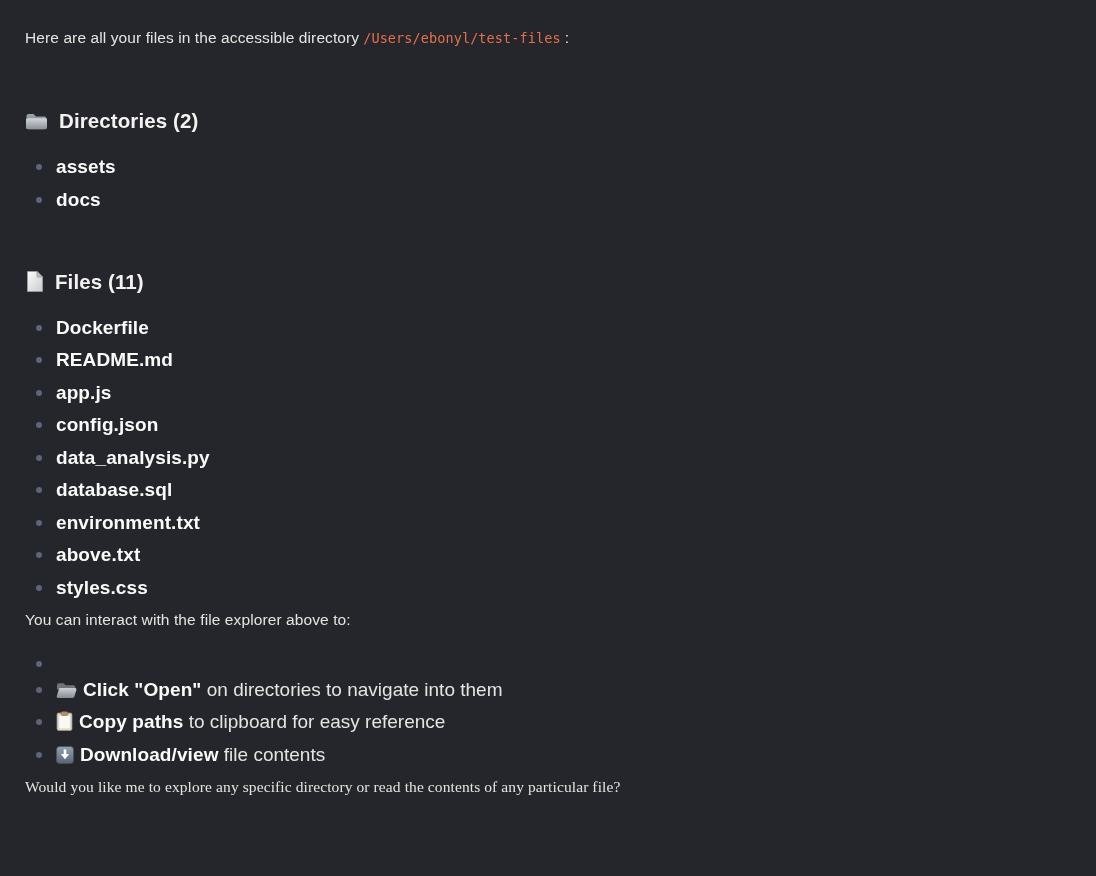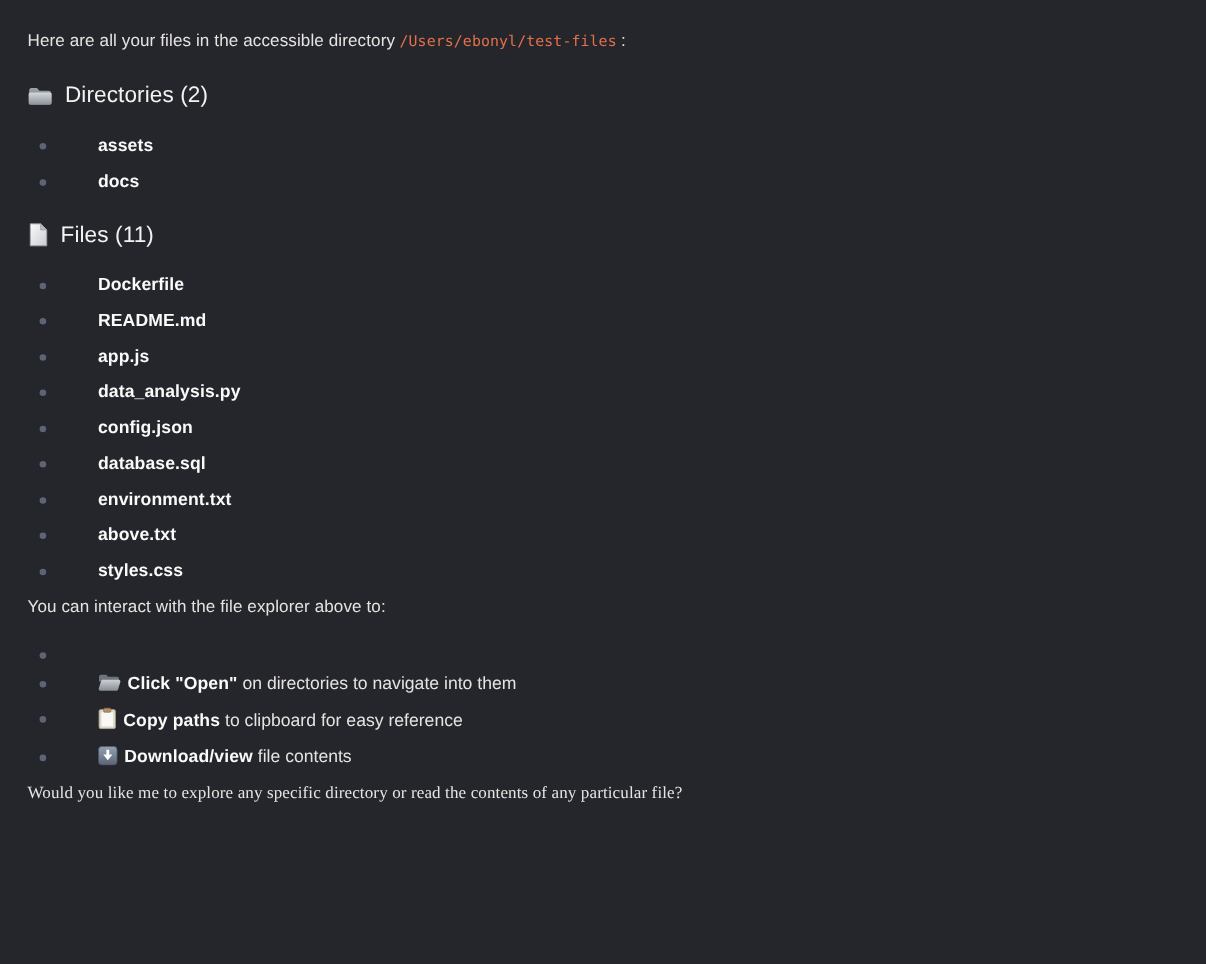--- a/index.html
+++ b/index.html
@@ -25,23 +25,23 @@
   code.inline-code {
     font-family: "DejaVu Sans Mono", monospace;
     font-size: 13.5px;
     color: #e2704a;
     margin: 0 4px;
   }
   h3.section-heading {
     display: flex;
     align-items: center;
     gap: 11px;
-    margin: 25px 0 0 0;
+    margin: 59px 0 0 0;
     font-size: 20.5px;
-    font-weight: 400;
+    font-weight: 700;
     line-height: 26px;
     color: #f3f2f0;
     letter-spacing: 0.1px;
   }
   ul.list {
     list-style: none;
     margin: 22px 0 0 0;
     padding: 0;
   }
   ul.list li {
@@ -52,21 +52,21 @@
     line-height: 21px;
   }
   .dot {
     flex: none;
     width: 6px;
     height: 6px;
     border-radius: 50%;
     background: #5d6475;
     margin: 8px 14px 0 11px;
   }
-  .li-text { color: #e6e4e1; font-size: 16px; margin-left: 33px; }
+  .li-text { color: #e6e4e1; font-size: 19px; }
   .li-text strong, strong.item-name { color: #fafaf9; font-weight: 700; letter-spacing: 0.1px; }
   .emo {
     display: inline-block;
     vertical-align: -3px;
     margin-right: 6px;
     line-height: 0;
   }
   .gap-para { margin-top: 26px; }
   .closing-para { margin-top: 25px; font-family: Liberation Serif, serif; }
   .interact-list { margin-top: 23px !important; }
@@ -133,25 +133,25 @@
       <li>
         <span class="dot"></span>
         <span class="li-text"><strong class="item-name">README.md</strong></span>
       </li>
       <li>
         <span class="dot"></span>
         <span class="li-text"><strong class="item-name">app.js</strong></span>
       </li>
       <li>
         <span class="dot"></span>
+        <span class="li-text"><strong class="item-name">config.json</strong></span>
+      </li>
+      <li>
+        <span class="dot"></span>
         <span class="li-text"><strong class="item-name">data_analysis.py</strong></span>
-      </li>
-      <li>
-        <span class="dot"></span>
-        <span class="li-text"><strong class="item-name">config.json</strong></span>
       </li>
       <li>
         <span class="dot"></span>
         <span class="li-text"><strong class="item-name">database.sql</strong></span>
       </li>
       <li>
         <span class="dot"></span>
         <span class="li-text"><strong class="item-name">environment.txt</strong></span>
       </li>
       <li>

